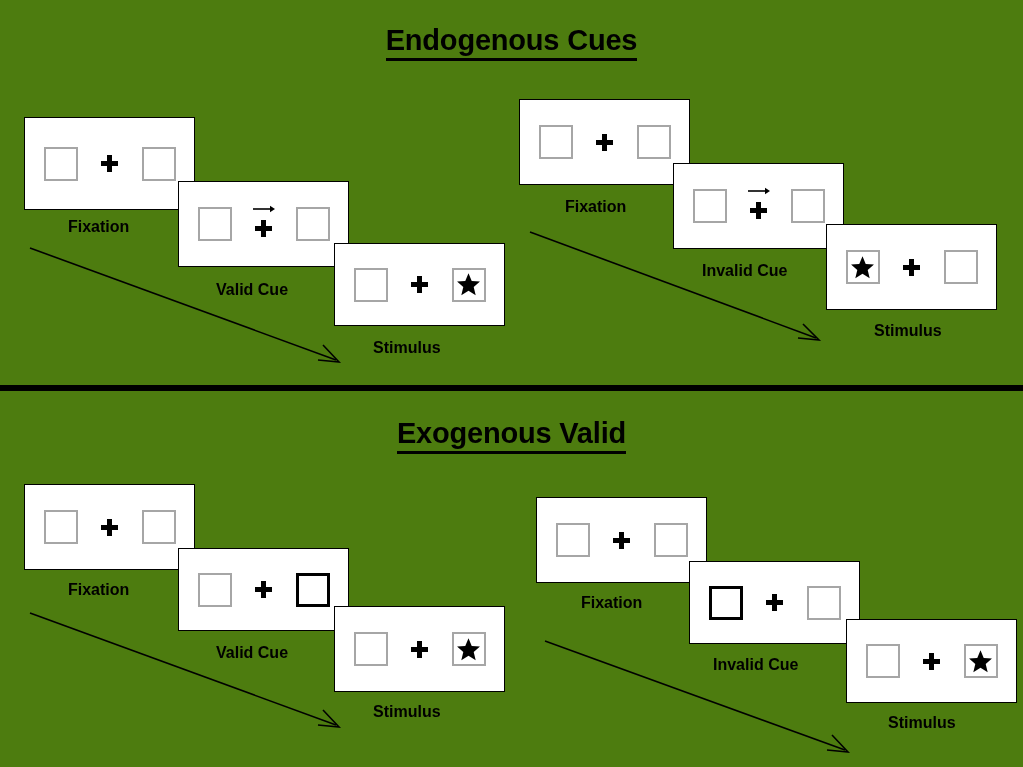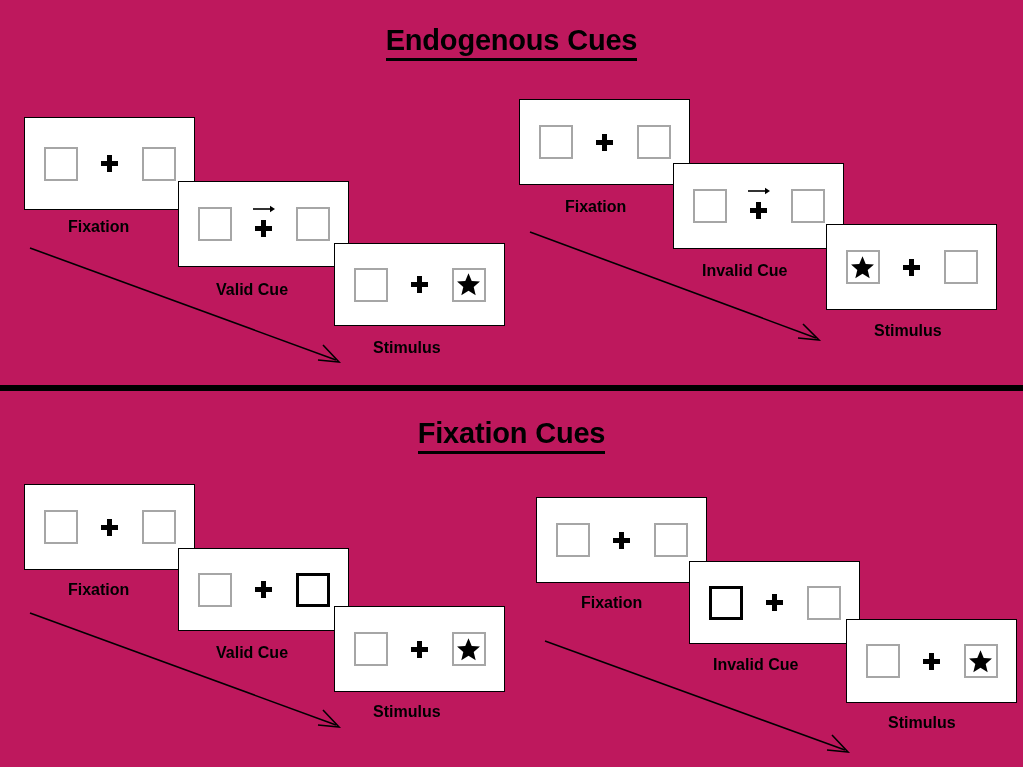--- a/index.html
+++ b/index.html
@@ -8,21 +8,21 @@
     background: #ffffff;
   }
   body {
     font-family: "Liberation Sans", sans-serif;
     -webkit-font-smoothing: antialiased;
   }
   #canvas {
     position: relative;
     width: 1023px;
     height: 767px;
-    background: #be185d;
+    background: #4d7c0f;
     overflow: hidden;
   }
 
   
   .section-title {
     position: absolute;
     width: 100%;
     left: 0;
     text-align: center;
     font-size: 29px;
@@ -241,21 +241,21 @@
   <div class="caption" style="left:874px; top:322px;">Stimulus</div>
 
   <svg class="flow-arrow" style="left:528px; top:228px;" width="300" height="120" viewBox="0 0 300 120">
     <path d="M2 4 L288 110" stroke="#000" stroke-width="1.6" fill="none"></path>
     <path d="M275 96 L291 112 L270 110" stroke="#000" stroke-width="1.6" fill="none"></path>
   </svg>
 
   <div class="divider" style="top:385px;"></div>
 
   <div class="section-title" style="top:417px;">
-    <span>Fixation Cues</span>
+    <span>Exogenous Valid</span>
   </div>
 
   <div class="panel" style="left:24px; top:484px; width:171px; height:86px;">
     <div class="panel-inner">
       <div class="sbox"></div>
       <div class="gap"></div>
       <div class="center-stack">
         <svg class="cross" width="19" height="19" viewBox="0 0 19 19">
           <path d="M7 1 h5 v6 h6 v5 h-6 v6 h-5 v-6 h-6 v-5 h6 z" fill="#000"></path>
         </svg>

